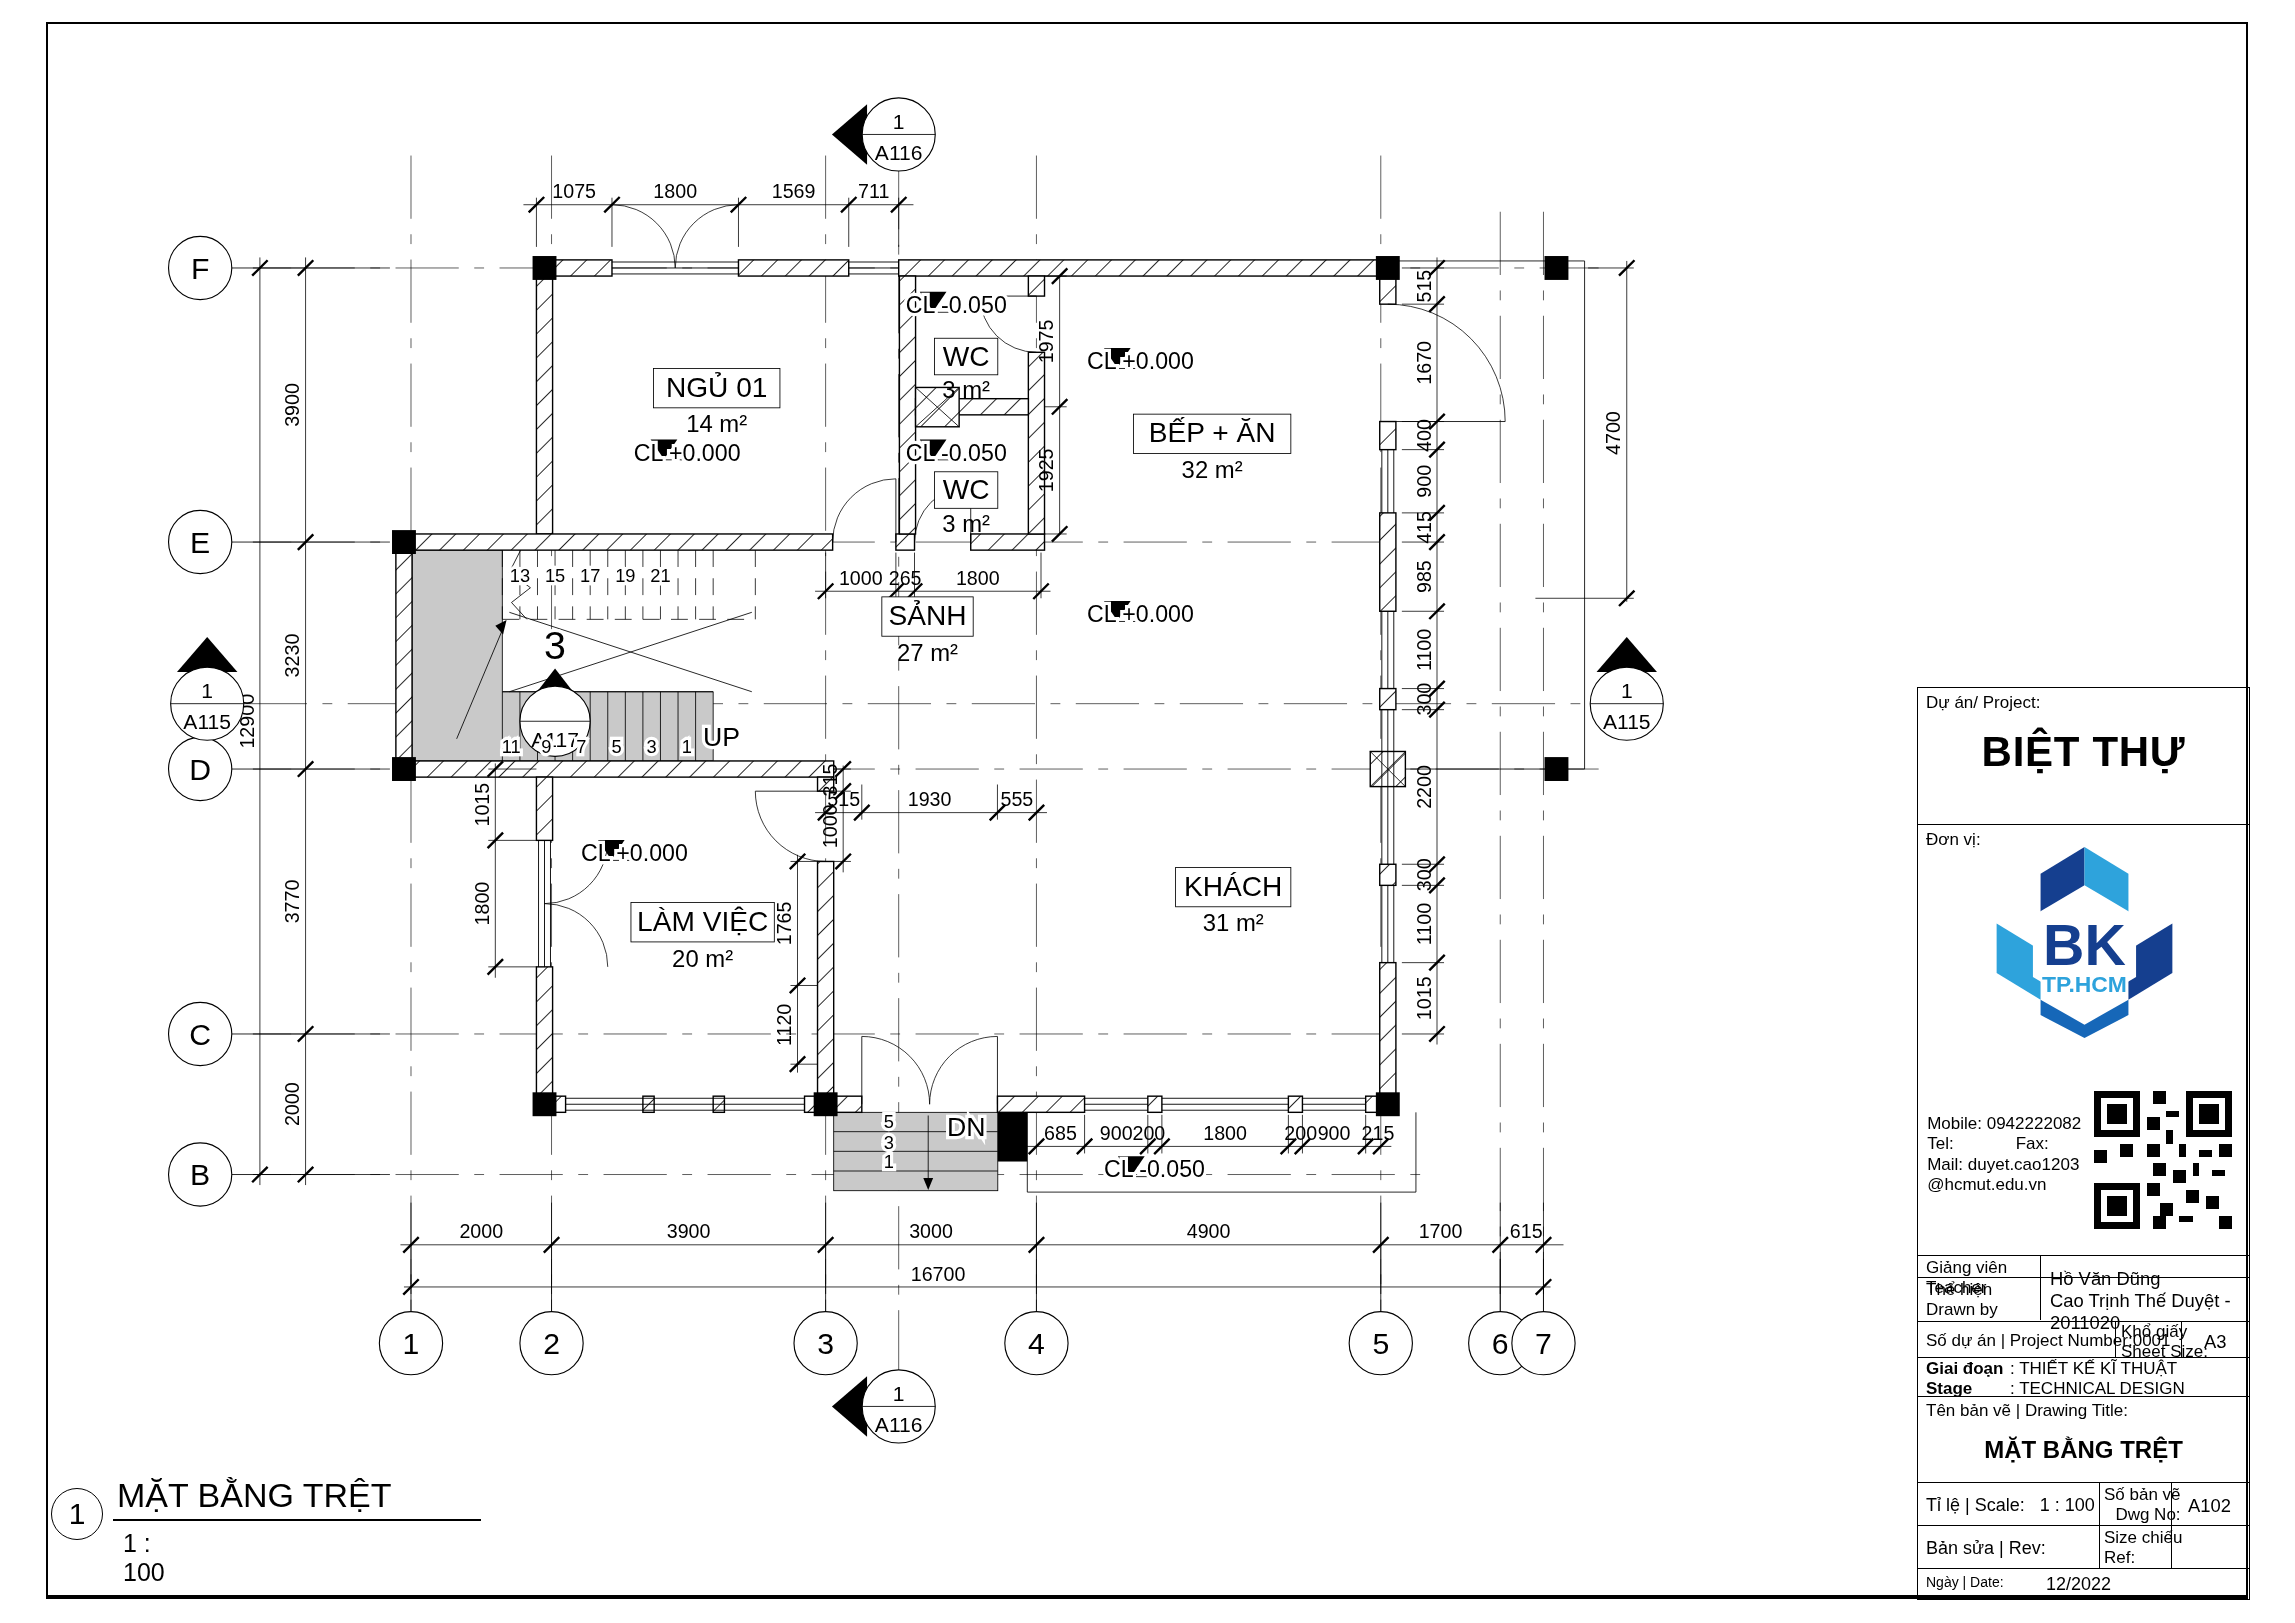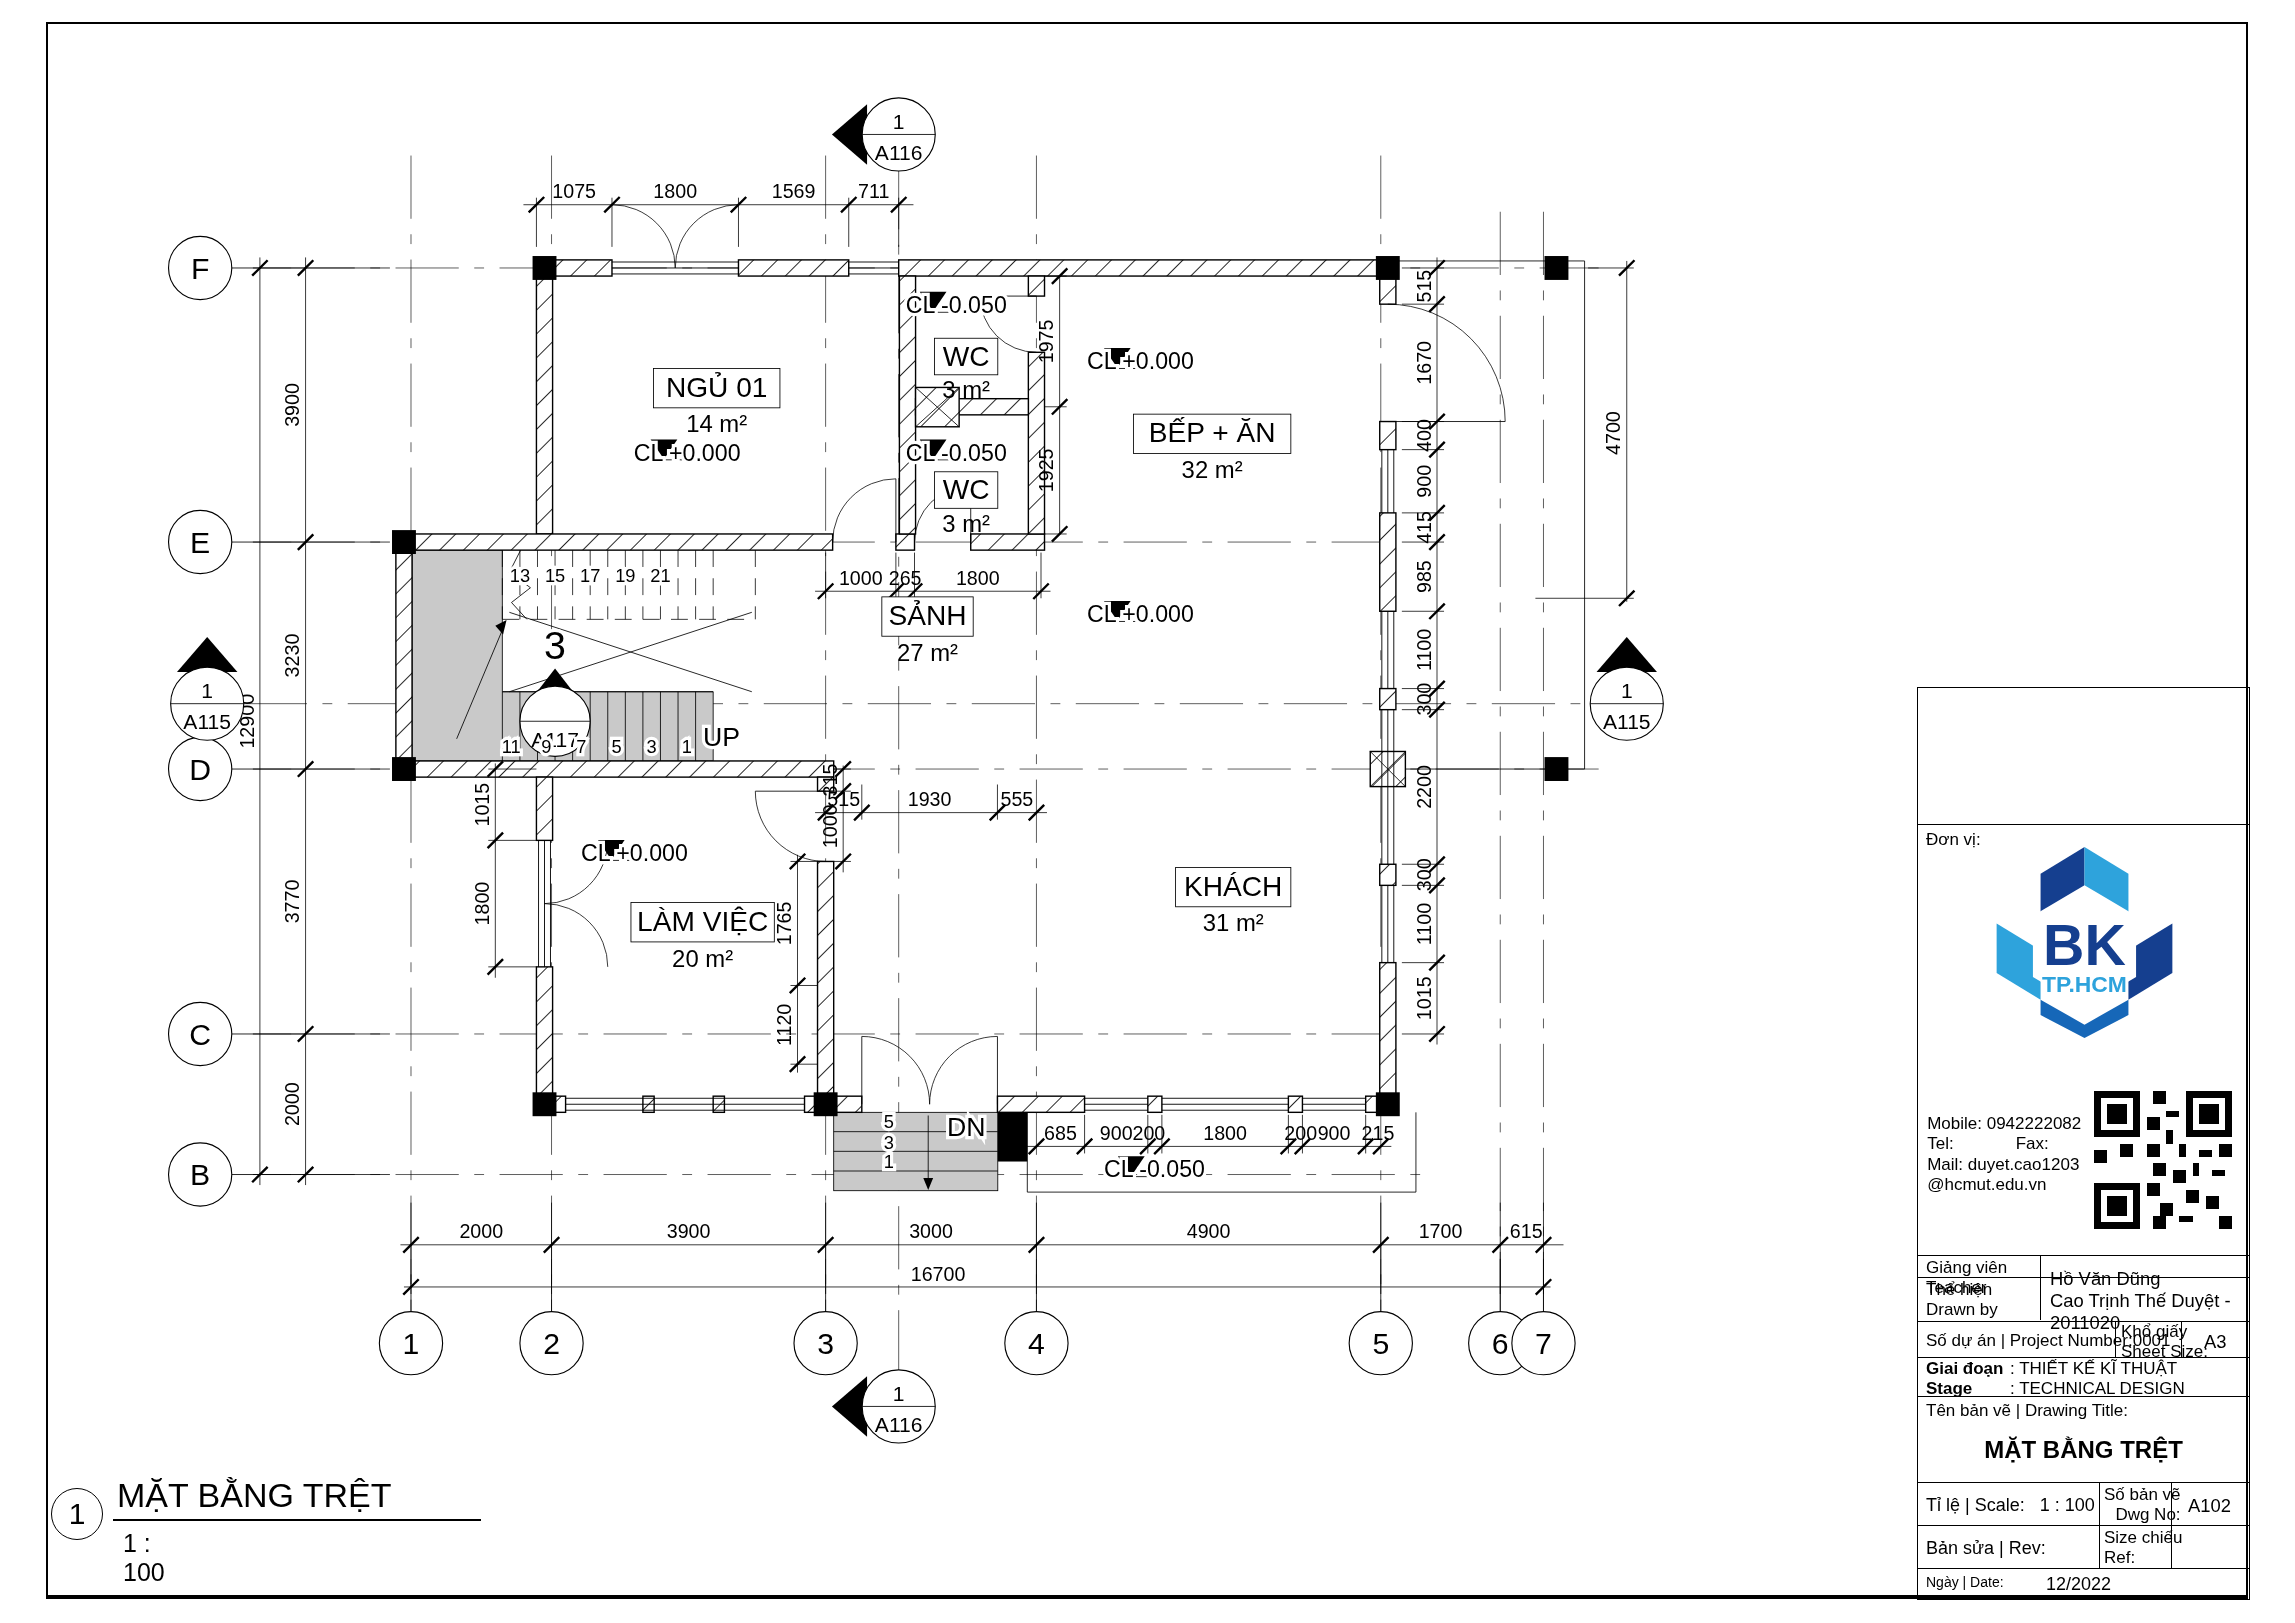--- a/index.html
+++ b/index.html
@@ -407,20 +407,24 @@
         <path class="thin" d="M2590,8430 H3110"></path>
       <text class="cl halo" x="3180" y="8440">CL +0.000</text>
       <polygon class="blk" points="10060,12640 10440,12640 10250,12920"></polygon>
         <path class="thin" d="M9990,12930 H10510"></path>
       <text class="cl halo" x="10580" y="12940">CL -0.050</text>
     </g>
   </svg>
 
   <div id="tb">
 
+    <div class="row" style="top:0;height:136px;border-top:none;">
+      <div class="lab" style="padding:5.3px 0 0 8px;">Dự án/ Project:</div>
+      <div class="pname" style="margin-top:14.5px;">BIỆT THỰ</div>
+    </div>
 
     <div class="row" style="top:136px;height:410px;">
       <div class="lab" style="padding:5.3px 0 0 8px;">Đơn vị:</div>
       <svg width="191" height="191" viewBox="0 0 100 100" style="position:absolute;left:71px;top:22.4px;">
         <polygon points="50,0 50,24 27,38 27,14" fill="#153f8f"></polygon>
         <polygon points="50,0 73,14 73,38 50,24" fill="#2ea3dc"></polygon>
         <polygon points="4,40 27,54 27,80 4,66" fill="#2ea3dc"></polygon>
         <polygon points="96,40 73,54 73,80 96,66" fill="#153f8f"></polygon>
         <polygon points="27,80 50,93 73,80 73,88 50,100 27,88" fill="#1667b8"></polygon>
         <polygon points="50,20 77,36 77,68 50,84 23,68 23,36" fill="#fff"></polygon>

